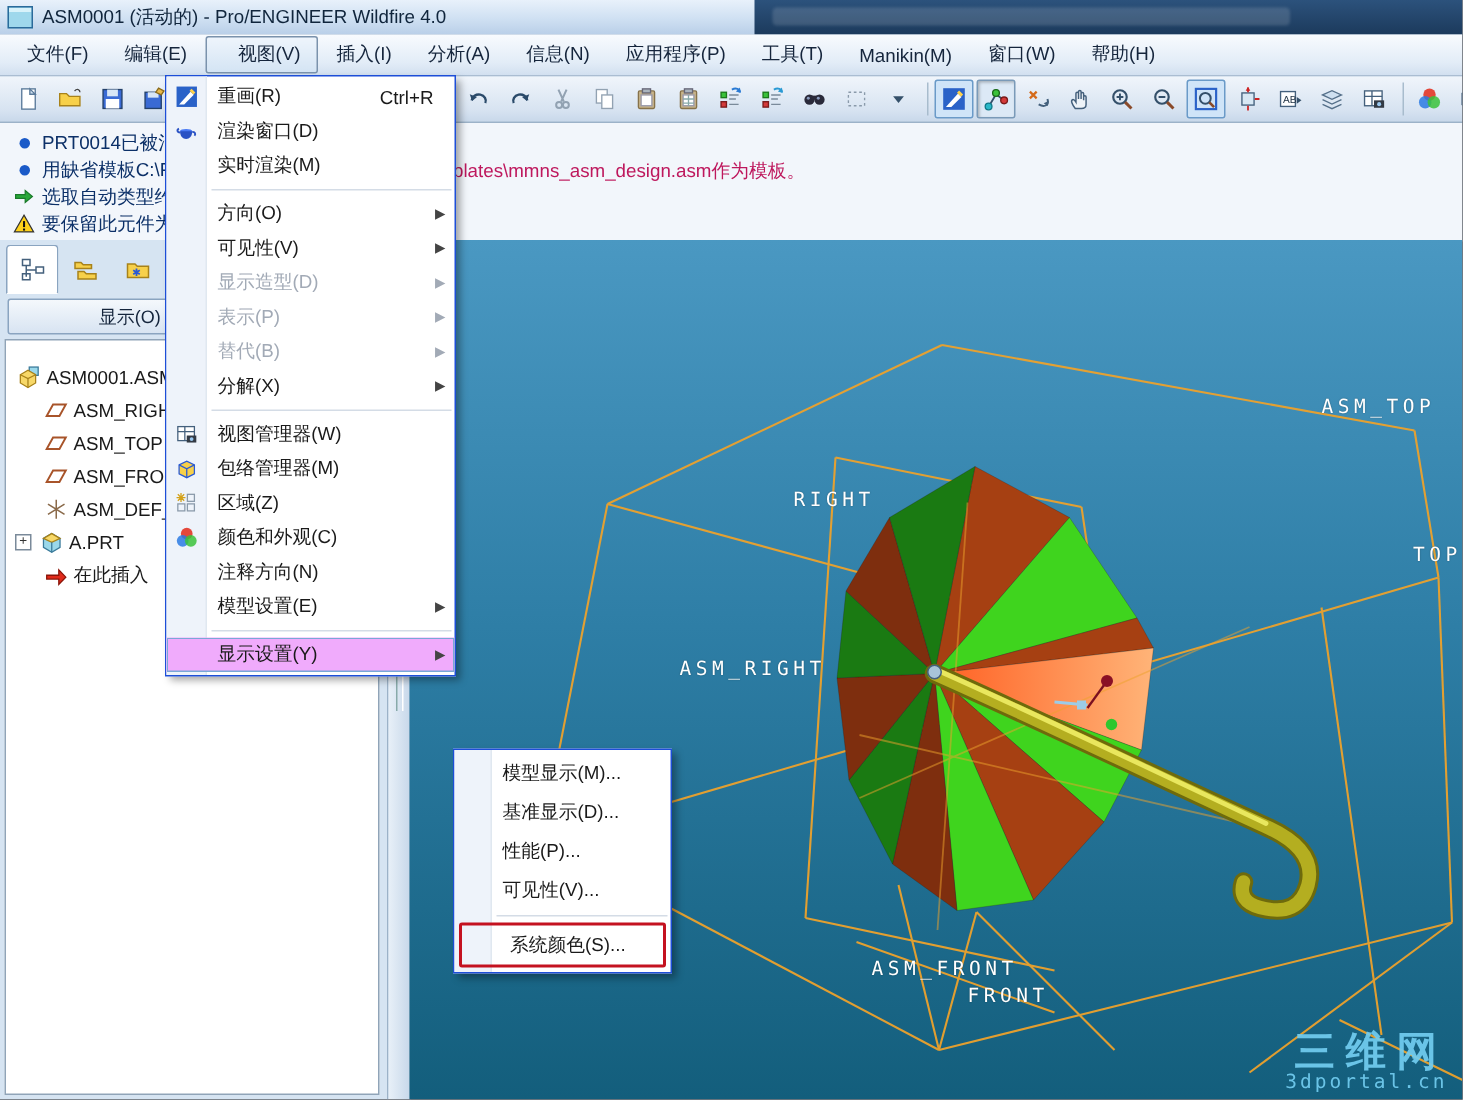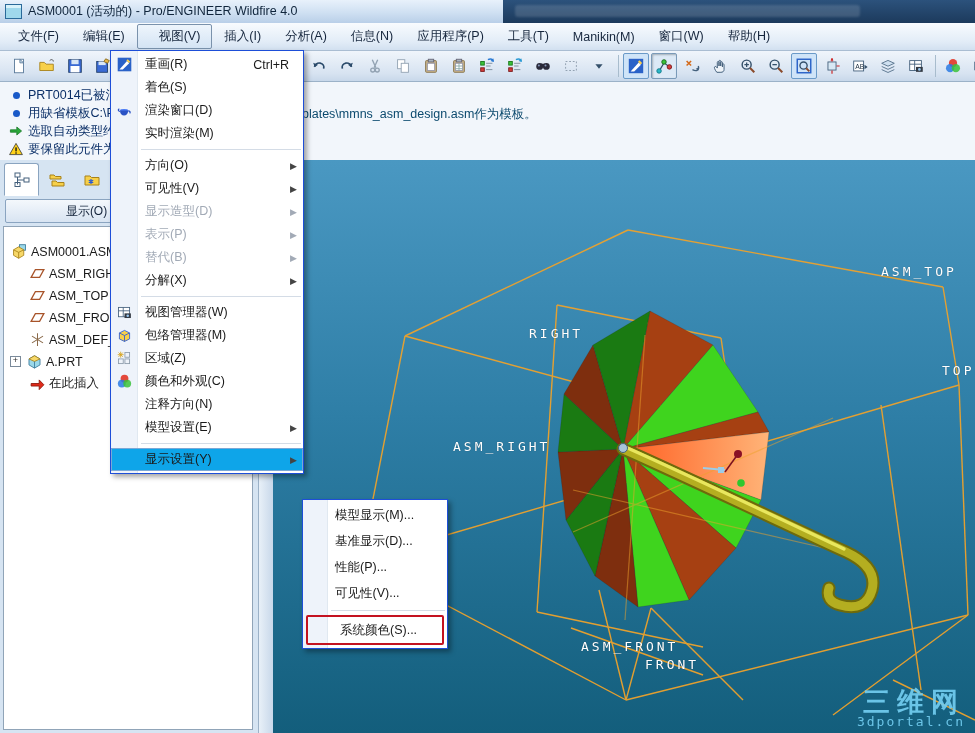--- a/index.html
+++ b/index.html
@@ -32,21 +32,21 @@
   .tb-icon.highlighted{background:#cfe4f8;border-color:#6a9ac8;}
   .tb-icon.pressed{background:#dce9f6;border-color:#7a9ab8;box-shadow:inset 1px 1px 2px rgba(0,0,0,.25);}
   .tb-sep{width:1px;height:22px;background:#a8bccd;margin:0 4px;flex:0 0 auto;}
   .tb-spacer{flex:0 0 auto;}
   
   #msgpane{position:absolute;left:0;top:82px;width:975px;height:78px;
     background:#f2f6fb;border-bottom:1px solid #a8bccd;}
   .msg-line{position:absolute;left:8px;height:18px;display:flex;align-items:center;color:#0c3068;white-space:nowrap;}
   .msg-ic{width:16px;height:16px;margin-right:4px;display:flex;align-items:center;justify-content:center;}
   .msg-dot{width:7px;height:7px;border-radius:50%;background:#1a5ac8;}
-  #msg-frag{position:absolute;left:302px;top:24px;color:#0c4a6e;white-space:nowrap;}
+  #msg-frag{position:absolute;left:302px;top:24px;color:#be185d;white-space:nowrap;}
   
   #navigator{position:absolute;left:0;top:160px;width:258px;height:573px;
     background:#d6e4f2;border-right:1px solid #9cb2c8;}
   .nav-tab{position:absolute;top:3px;width:33px;height:31px;display:flex;align-items:center;justify-content:center;
     border:1px solid transparent;border-radius:3px 3px 0 0;}
   .nav-tab.active{background:#fff;border-color:#8aa4c0;border-bottom-color:#fff;}
   .nav-btn{position:absolute;top:39px;height:22px;background:linear-gradient(180deg,#f4f8fc,#d8e4f2);
     border:1px solid #8aa4c0;border-radius:2px;display:flex;align-items:center;justify-content:center;
     color:#15253c;font-size:12px;white-space:nowrap;}
   .nav-btn .caret{font-size:8px;margin-left:5px;color:#2a4a6a;}
@@ -71,21 +71,21 @@
   #wm1{font-size:27px;font-weight:bold;letter-spacing:7px;line-height:26px;margin-top:40px;}
   #wm2{font-size:13px;letter-spacing:2px;line-height:14px;}
   
   .popup{position:absolute;background:#fff;border:1px solid #1d4ed8;
     box-shadow:3px 3px 5px rgba(0,0,0,.35);z-index:60;}
   #view-menu{left:110px;top:50px;width:192px;padding:2px 0;}
   #display-submenu{left:302px;top:478px;width:144px;padding:2px 0;margin-top:21px;}
   .popup .gutter{position:absolute;left:0;top:0;bottom:0;width:26px;background:#eef3fa;border-right:1px solid #e0e8f0;}
   .pm-item{position:relative;height:23px;display:flex;align-items:center;color:#1a1a1a;padding-left:34px;}
   .pm-item.disabled{color:#a2aab6;}
-  .pm-item.highlighted{background:#0ea5e9;box-shadow:inset 0 0 0 1px #7aa8d6;text-align:right;}
+  .pm-item.highlighted{background:#f0abfc;box-shadow:inset 0 0 0 1px #7aa8d6;text-align:right;}
   .pm-item .sc{position:absolute;right:14px;color:inherit;}
   .pm-item .arrow{position:absolute;right:6px;font-size:9px;color:#444;}
   .pm-item.disabled .arrow{color:#a2aab6;}
   .pm-item .pm-ic{position:absolute;left:3px;width:20px;height:20px;display:flex;align-items:center;justify-content:center;}
   .pm-sep{height:1px;background:#d4dce6;margin:4px 2px 4px 30px;}
   #display-submenu .pm-item{height:26px;padding-left:32px;}
   #display-submenu .pm-sep{margin-left:28px;}
   .red-annot{position:relative;margin:1px 3px;border:2px solid var(--red);border-radius:2px;}
   .red-annot .pm-item{height:23px;}
   svg{display:block;}
@@ -535,23 +535,20 @@
             <svg viewBox="0 0 20 20" width="17" height="17">
               <rect x="2" y="2" width="16" height="16" fill="#2a62c8"></rect>
               <path d="M4 16L13 6l2.5 2.5L8 16z" fill="#fff"></path>
               <path d="M13 4.5l3 3" stroke="#ffd24a" stroke-width="2.2"></path>
             </svg>
           </span>
           <span>重画(R)</span>
           <span class="sc">Ctrl+R</span>
         </div>
         <div class="pm-item">
-          <span>着色(S)</span>
-        </div>
-        <div class="pm-item">
           <span class="pm-ic">
             <svg viewBox="0 0 20 20" width="17" height="17">
               <ellipse cx="9.5" cy="9.8" rx="4.8" ry="1.6" fill="#4a7af4"></ellipse>
               <path d="M4.7 10h9.6c0 4-2.2 6-4.8 6s-4.8-2-4.8-6z" fill="#2a52c4"></path>
               <path d="M14.3 10.5c2 0 3 1.2 1.8 3" fill="none" stroke="#2a52c4" stroke-width="1.5"></path>
               <path d="M4.7 11c-2 0-2.8-2-.8-3" fill="none" stroke="#2a52c4" stroke-width="1.5"></path>
             </svg>
           </span>
           <span>渲染窗口(D)</span>
         </div>

